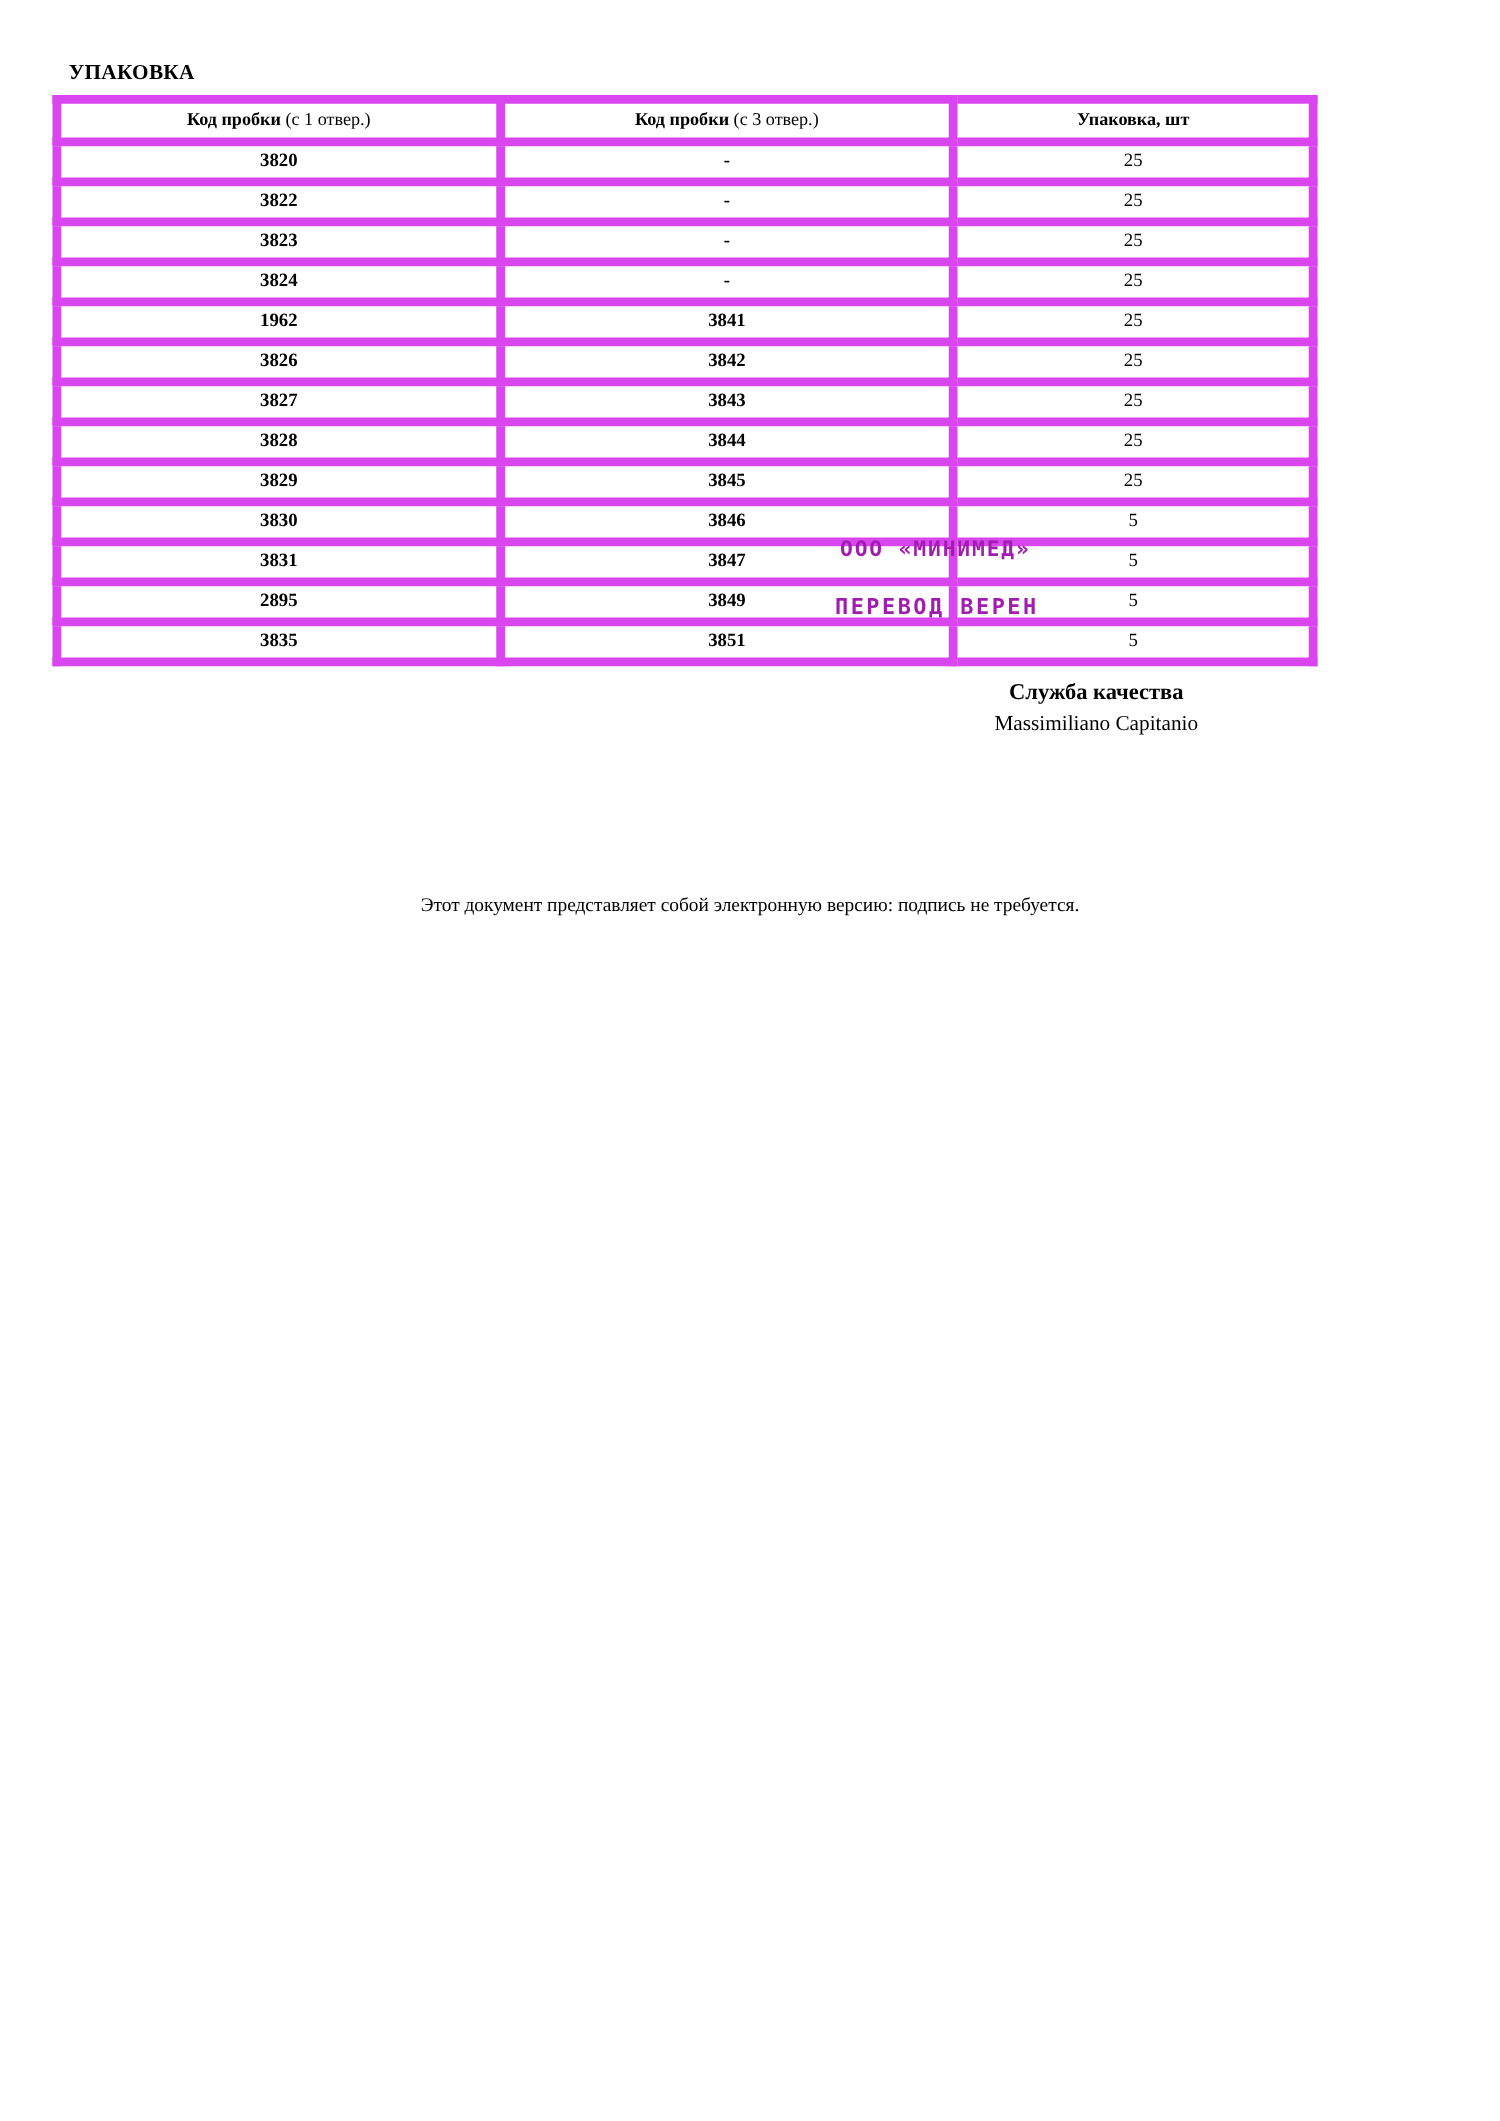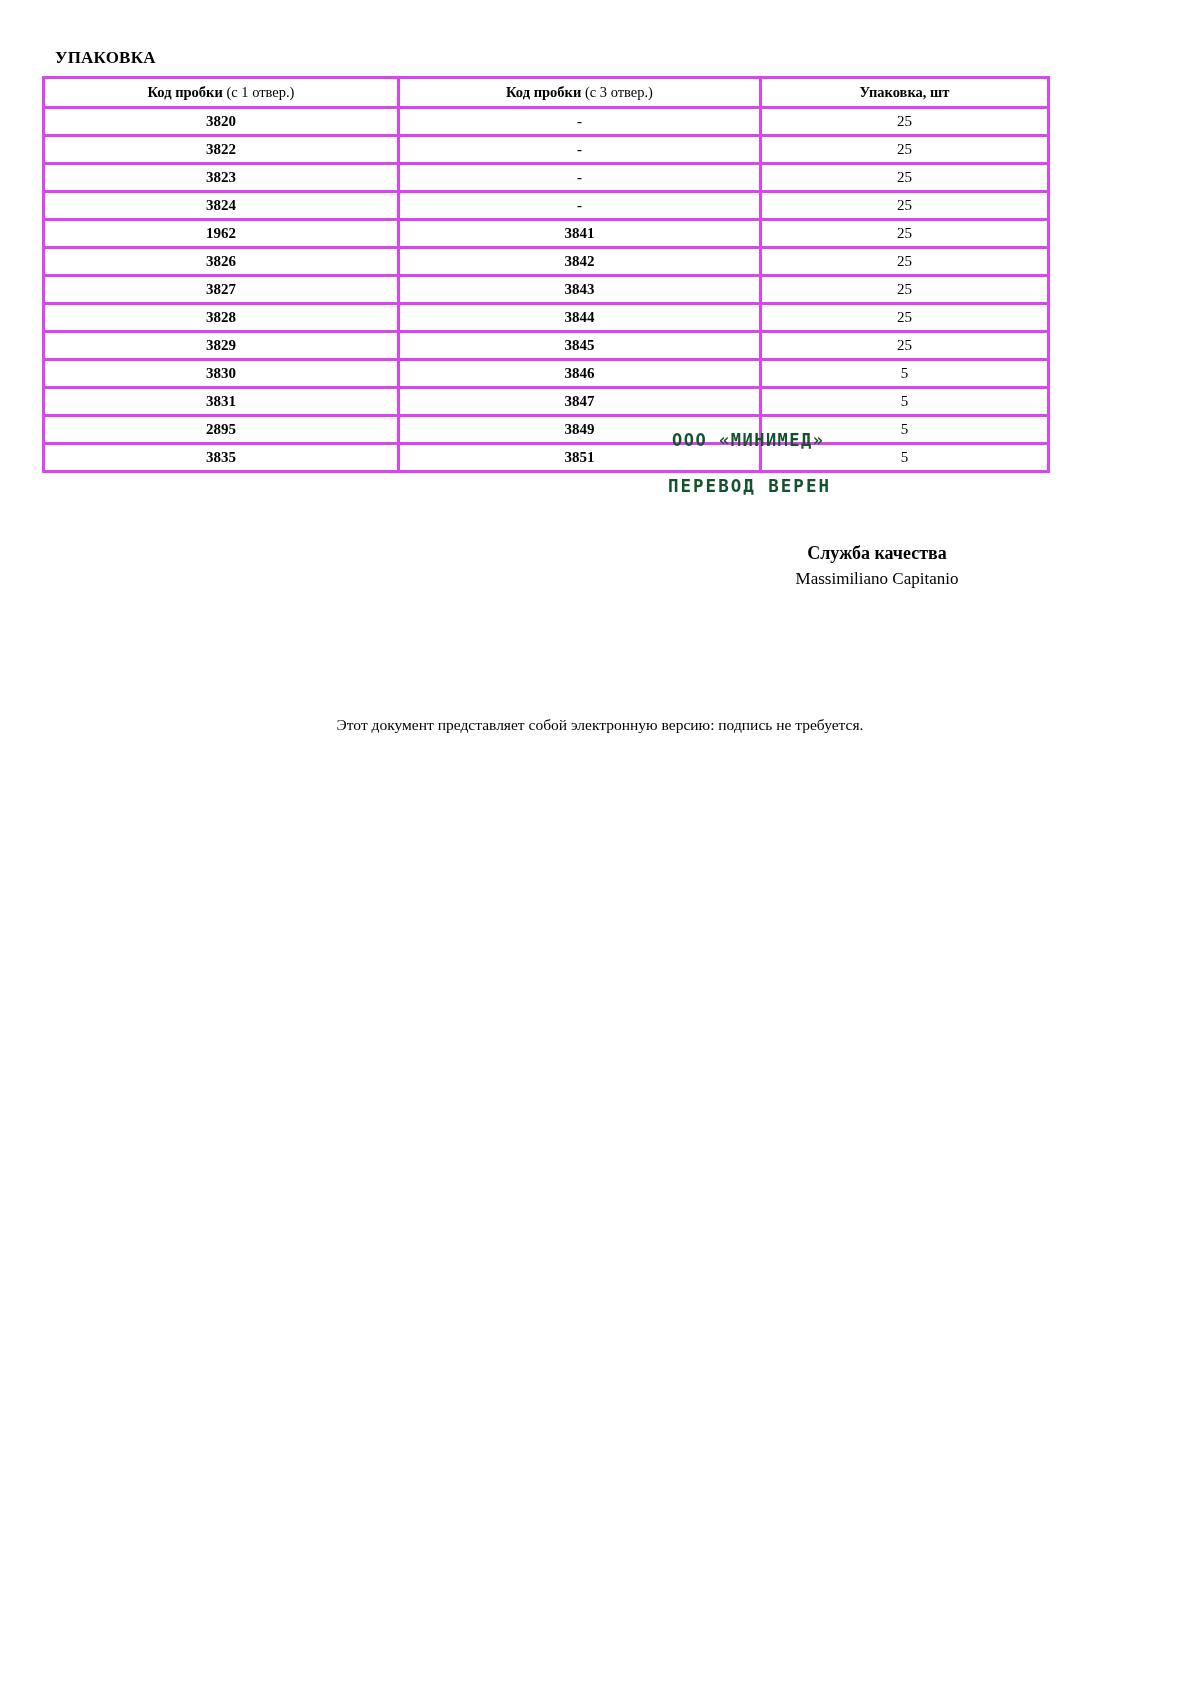--- a/index.html
+++ b/index.html
@@ -38,21 +38,21 @@
     position: absolute;
     left: 42px;
     top: 76px;
     width: 1005px;
     border-collapse: collapse;
     table-layout: fixed;
   }
 
   table.packaging td,
   table.packaging th {
-    border: 3px solid #d946ef;
+    border: 7px solid #d946ef;
     padding: 0;
     height: 25px;
     text-align: center;
     vertical-align: middle;
     font-size: 15px;
     margin-top: 32px;
   }
 
   table.packaging thead th {
     font-weight: normal;
@@ -66,21 +66,21 @@
 
   .col-1 { width: 355px; }
   .col-2 { width: 362px; }
   .col-3 { width: 288px; }
 
   td.code { font-weight: bold; font-size: 15px; }
   td.qty  { font-weight: normal; font-size: 15px; }
 
   .stamp {
     position: absolute;
-    color: #14532d;
+    color: #a21caf;
     font-family: "DejaVu Sans Mono", monospace;
     font-weight: bold;
     white-space: nowrap;
   }
   .stamp-line1 {
     left: 672px;
     top: 430px;
     font-size: 17px;
     letter-spacing: 1.5px;
   }

